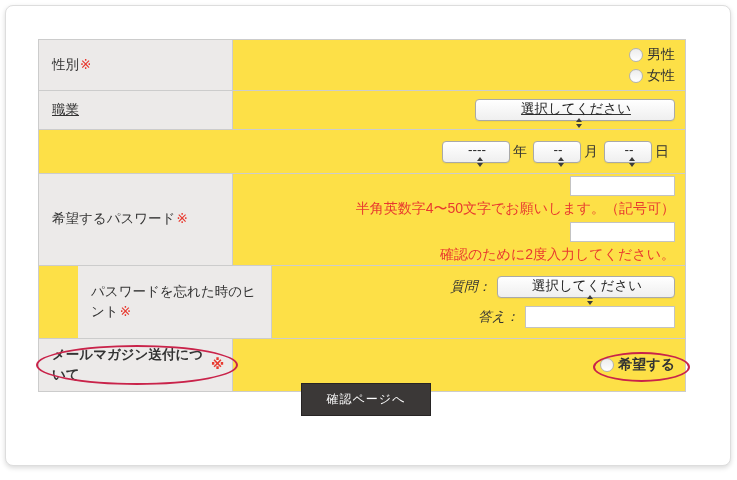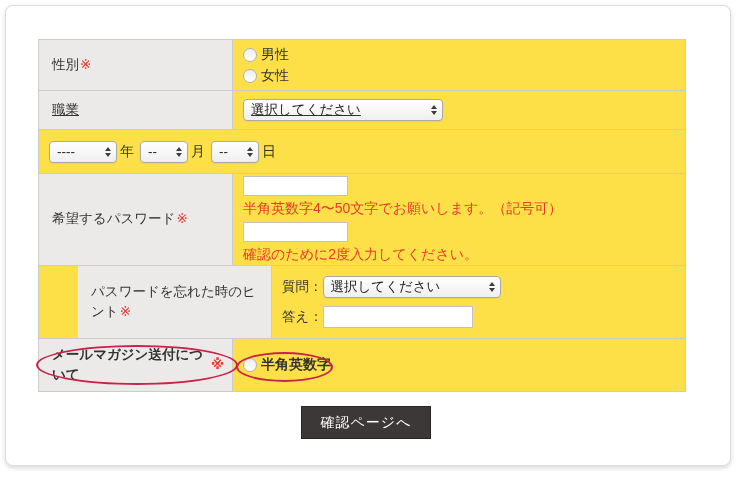--- a/index.html
+++ b/index.html
@@ -26,57 +26,57 @@
   .row.r5{height:73px;padding-left:39px;}
   .row.r6{height:52px;}
   .cell{box-sizing:border-box;}
   .cell.label{
     width:194px;flex:0 0 194px;background:#eceae9;border-right:1px solid #ccc;
     display:flex;align-items:center;padding:0 8px 0 13px;
     font-size:13.5px;line-height:1.5;position:relative;
   }
   .cell.content{
     flex:1;display:flex;flex-direction:column;justify-content:center;
-    padding:0 10px;position:relative;
+    padding:0 10px;position:relative;align-items:flex-end;
   }
   .req{color:#e8392f;margin-left:1px;}
   .radio-line{display:flex;align-items:center;height:21px;font-size:14px;position:relative;}
   .radio{
     width:12px;height:12px;border:1px solid #b3b3b3;border-radius:50%;
     background:linear-gradient(to bottom,#ececec,#ffffff);
     margin-right:4px;flex:0 0 12px;
   }
   .select{
     display:inline-flex;align-items:center;justify-content:space-between;
     height:22px;border:1px solid #a9a9a9;border-radius:4px;
     background:linear-gradient(to bottom,#ffffff,#efefef);
     padding:0 5px 0 7px;font-size:13.5px;color:#222;box-sizing:border-box;
-    box-shadow:0 1px 1px rgba(0,0,0,0.05);cursor:default;
+    box-shadow:0 1px 1px rgba(0,0,0,0.05);cursor:default;flex-direction:column;
   }
   .stepper{display:inline-flex;flex-direction:column;align-items:center;margin-left:6px;}
   .tri-up{width:0;height:0;border-left:3px solid transparent;border-right:3px solid transparent;border-bottom:4px solid #3c3c3c;}
   .tri-down{width:0;height:0;margin-top:2px;border-left:3px solid transparent;border-right:3px solid transparent;border-top:4px solid #3c3c3c;}
   .txt-input{
     border:1px solid #c3c3c3;background:#fff;height:20px;box-sizing:border-box;
     font-size:13px;padding:0 4px;border-radius:0;outline:none;
   }
   .hint{color:#e8392f;font-size:14px;line-height:1.3;}
   .inline-line{display:flex;align-items:center;font-size:13.5px;}
-  .inline-label{white-space:nowrap;}
+  .inline-label{margin-right:6px;white-space:nowrap;font-style:italic;}
   .unit{font-size:14px;margin:0 6px 0 3px;}
   .oval{
     position:absolute;border:2px solid #c9234a;border-radius:50%;
     pointer-events:none;background:transparent;z-index:3;
   }
   .oval-label{left:-3px;top:50%;transform:translateY(-50%);width:198px;height:36px;}
   .oval-option{left:-7px;top:-3px;width:93px;height:26px;}
   .submit{
-    position:absolute;left:295px;top:400px;width:130px;height:33px;
+    position:absolute;left:295px;top:377px;width:130px;height:33px;
     background:#3b3837;border:1px solid #272424;color:#fff;
-    font-size:14px;letter-spacing:1px;cursor:pointer;
+    font-size:12px;letter-spacing:1px;cursor:pointer;
     font-family:"Liberation Sans","DejaVu Sans",sans-serif;
   }
 </style>
 </head>
 <body>
 
 <div class="card">
 
   <div class="form-table">
 
@@ -181,21 +181,21 @@
     <div class="row r6">
       <div class="cell label">
         <div class="oval oval-label"></div>
         <span>メールマガジン送付について</span>
           <span class="req">※</span>
       </div>
       <div class="cell content">
         <div class="radio-line">
           <div class="oval oval-option"></div>
           <span class="radio"></span>
-          <span>半角英数字</span>
+          <span>希望する</span>
         </div>
       </div>
     </div>
 
   </div>
 
   <button class="submit">確認ページへ</button>
 
 </div>
 

